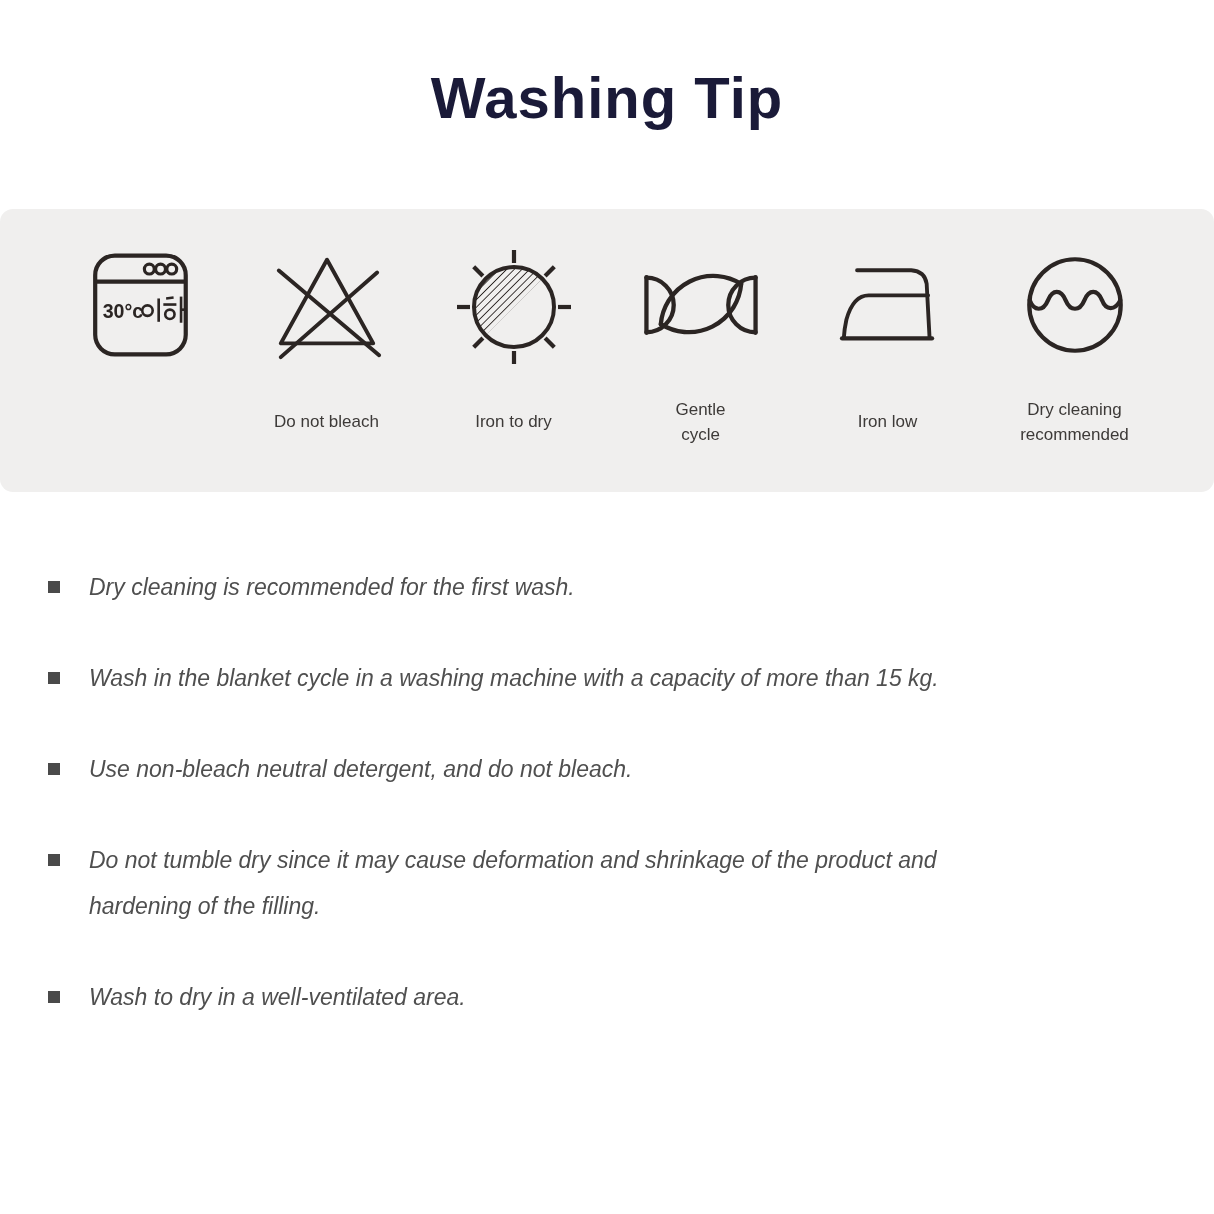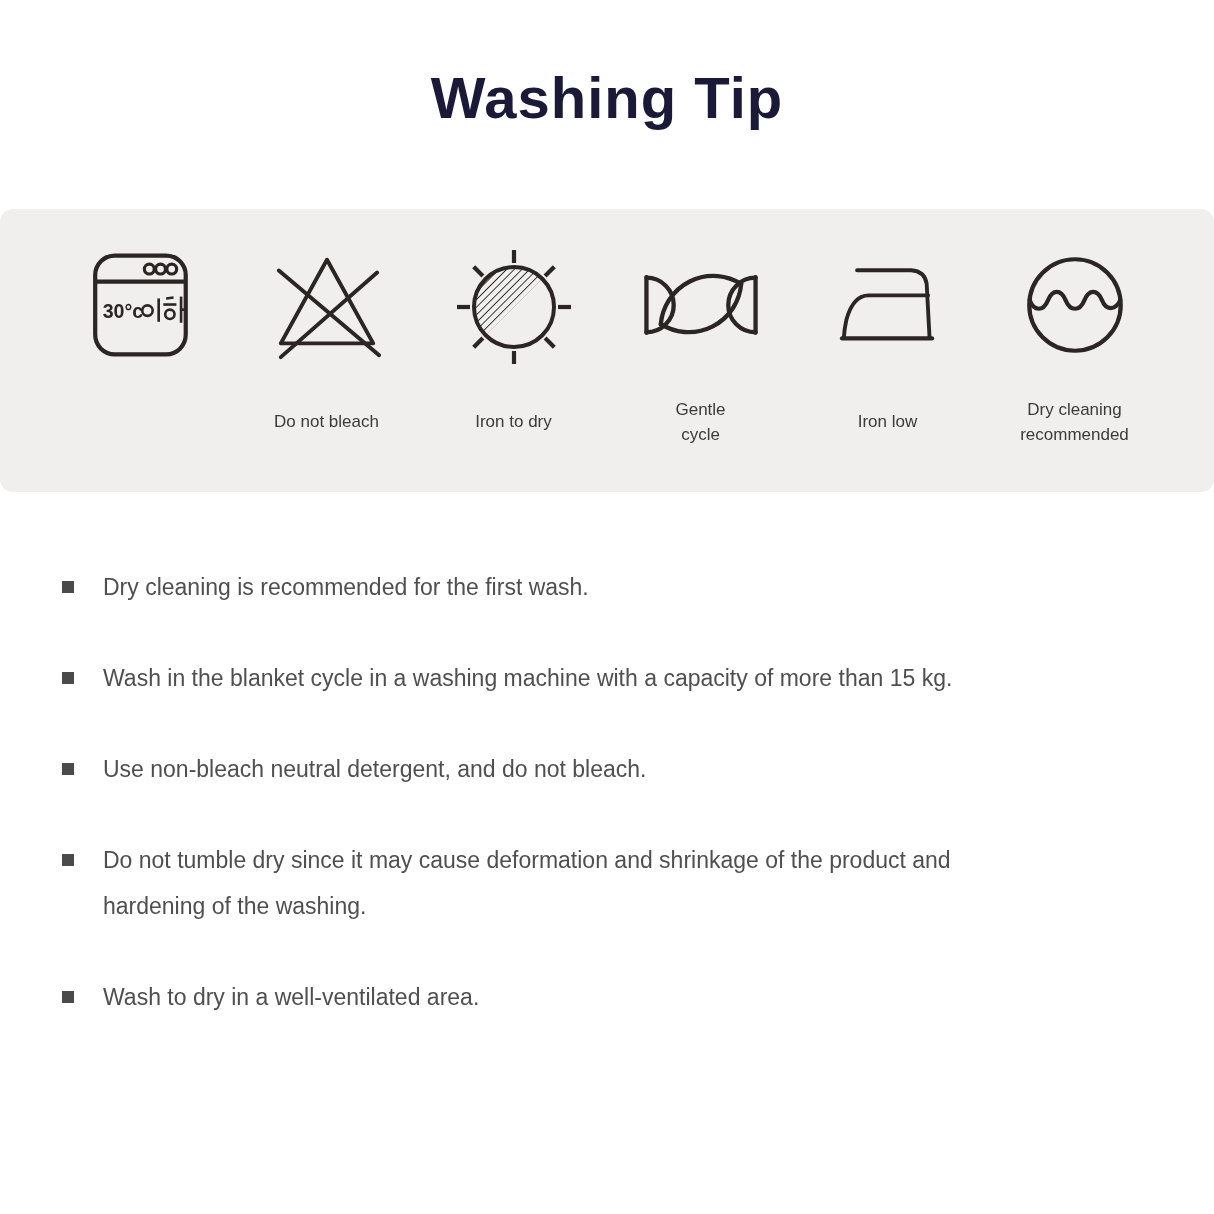--- a/index.html
+++ b/index.html
@@ -56,22 +56,23 @@
     align-items:center;
     justify-content:center;
     text-align:center;
     white-space:pre-line;
     font-size:17px;
     line-height:1.42;
     color:var(--label-color);
   }
   .tips{
     margin-top:72px;
-    padding-left:62px;
+    padding-left:48px;
     padding-right:30px;
+    font-style:italic;
   }
   .tip-item{
     display:flex;
     align-items:flex-start;
     margin-bottom:45px;
   }
   .tip-bullet{
     width:12px;height:12px;
     background:var(--bullet-color);
     margin-top:17px;
@@ -206,19 +207,19 @@
     <span class="tip-bullet"></span>
     <p class="tip-text">Wash in the blanket cycle in a washing machine with a capacity of more than 15 kg.</p>
   </div>
   <div class="tip-item">
     <span class="tip-bullet"></span>
     <p class="tip-text">Use non-bleach neutral detergent, and do not bleach.</p>
   </div>
   <div class="tip-item">
     <span class="tip-bullet"></span>
     <p class="tip-text">Do not tumble dry since it may cause deformation and shrinkage of the product and
-hardening of the washing.</p>
+hardening of the filling.</p>
   </div>
   <div class="tip-item">
     <span class="tip-bullet"></span>
     <p class="tip-text">Wash to dry in a well-ventilated area.</p>
   </div>
 </section>
 
 </body></html>

